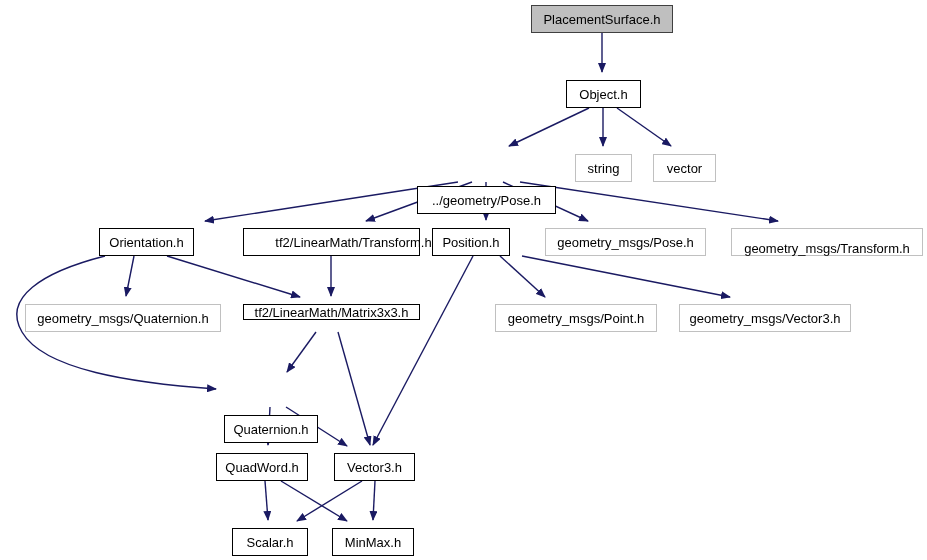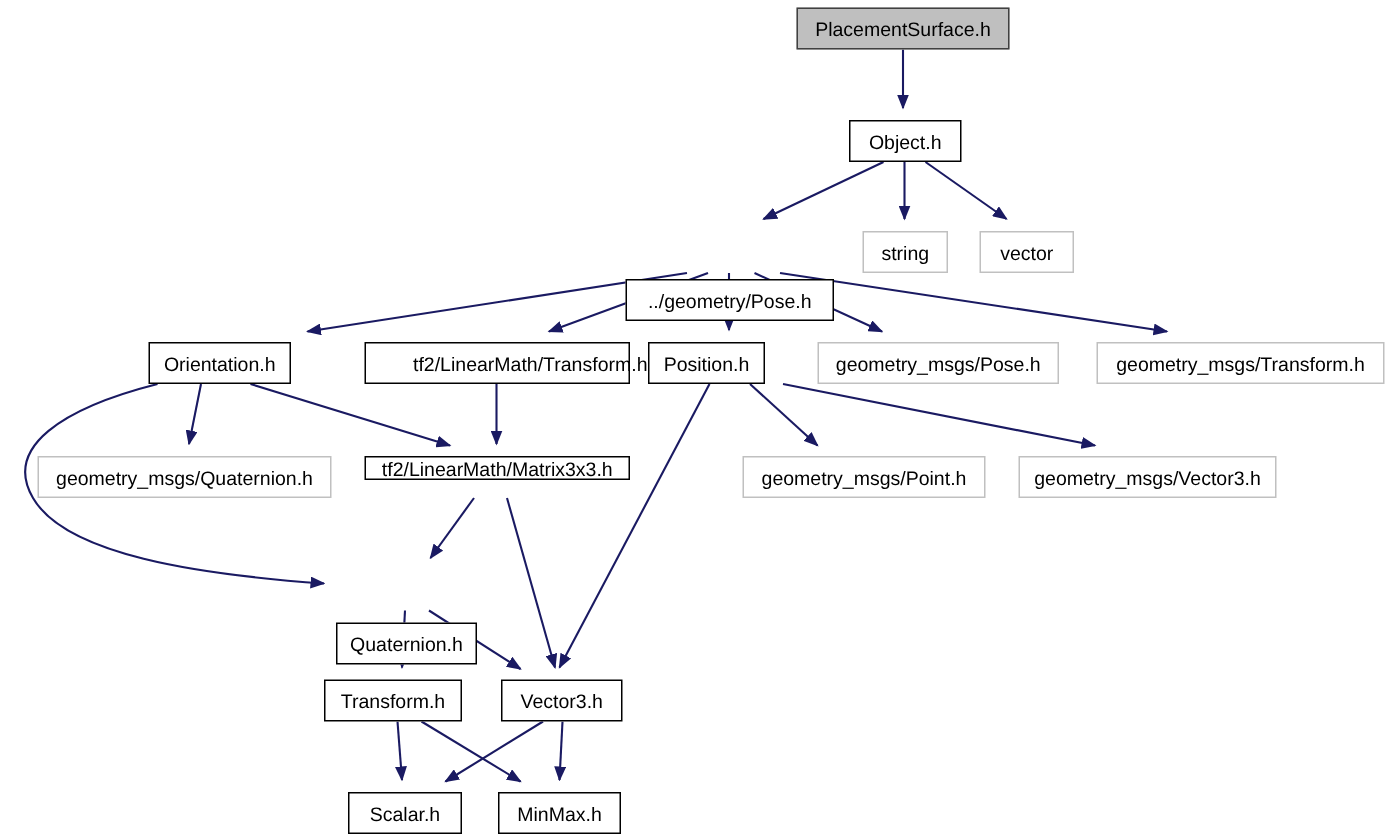--- a/index.html
+++ b/index.html
@@ -115,40 +115,40 @@
       </div>
       <div class="node-box" style="left: 243px; top: 228px; width: 177px; height: 28px; padding-left: 44px;">
         <span class="node-label">tf2/LinearMath/Transform.h</span>
       </div>
       <div class="node-box" style="left: 432px; top: 228px; width: 78px; height: 28px;">
         <span class="node-label">Position.h</span>
       </div>
       <div class="node-box external" style="left: 545px; top: 228px; width: 161px; height: 28px;">
         <span class="node-label">geometry_msgs/Pose.h</span>
       </div>
-      <div class="node-box external" style="left: 731px; top: 228px; width: 192px; height: 28px;">
+      <div class="node-box external" style="left: 731px; top: 228px; width: 192px; height: 28px; align-items: flex-end;">
         <span class="node-label">geometry_msgs/Transform.h</span>
       </div>
       <div class="node-box external" style="left: 25px; top: 304px; width: 196px; height: 28px;">
         <span class="node-label">geometry_msgs/Quaternion.h</span>
       </div>
       <div class="node-box" style="left: 243px; top: 304px; width: 177px; height: 16px;">
         <span class="node-label">tf2/LinearMath/Matrix3x3.h</span>
       </div>
       <div class="node-box external" style="left: 495px; top: 304px; width: 162px; height: 28px;">
         <span class="node-label">geometry_msgs/Point.h</span>
       </div>
       <div class="node-box external" style="left: 679px; top: 304px; width: 172px; height: 28px;">
         <span class="node-label">geometry_msgs/Vector3.h</span>
       </div>
       <div class="node-box" style="left: 224px; top: 379px; width: 94px; height: 28px; margin-top: 36px;">
         <span class="node-label">Quaternion.h</span>
       </div>
       <div class="node-box" style="left: 216px; top: 453px; width: 92px; height: 28px;">
-        <span class="node-label">Transform.h</span>
+        <span class="node-label">QuadWord.h</span>
       </div>
       <div class="node-box" style="left: 334px; top: 453px; width: 81px; height: 28px;">
         <span class="node-label">Vector3.h</span>
       </div>
       <div class="node-box" style="left: 232px; top: 528px; width: 76px; height: 28px;">
         <span class="node-label">Scalar.h</span>
       </div>
       <div class="node-box" style="left: 332px; top: 528px; width: 82px; height: 28px;">
         <span class="node-label">MinMax.h</span>
       </div>

